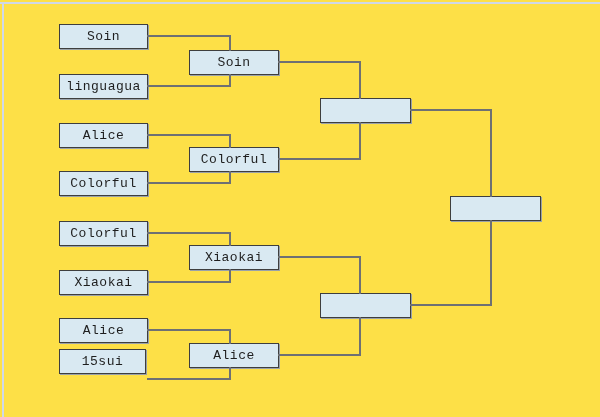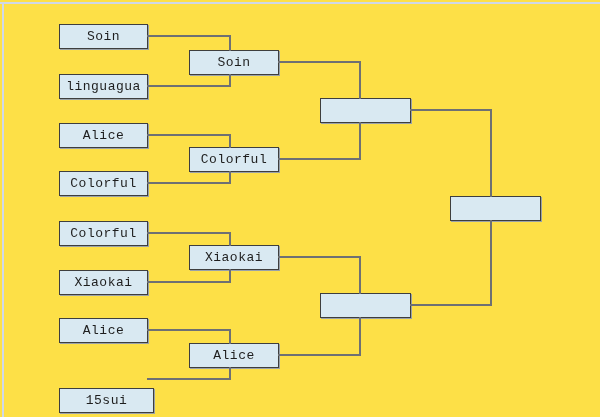--- a/index.html
+++ b/index.html
@@ -44,21 +44,21 @@
   <div class="frame-top"></div>
   <div class="frame-left"></div>
 
   <div class="box" style="left:59px; top:24px;  width:89px">Soin</div>
   <div class="box" style="left:59px; top:74px;  width:89px">linguagua</div>
   <div class="box" style="left:59px; top:123px; width:89px">Alice</div>
   <div class="box" style="left:59px; top:171px; width:89px">Colorful</div>
   <div class="box" style="left:59px; top:221px; width:89px">Colorful</div>
   <div class="box" style="left:59px; top:270px; width:89px">Xiaokai</div>
   <div class="box" style="left:59px; top:318px; width:89px">Alice</div>
-  <div class="box" style="left:59px; top:388px; width:95px">15sui</div>
+  <div class="box" style="left:59px; top:349px; width:87px">15sui</div>
 
   <div class="box" style="left:189px; top:50px;  width:90px">Soin</div>
   <div class="box" style="left:189px; top:147px; width:90px">Colorful</div>
   <div class="box" style="left:189px; top:245px; width:90px">Xiaokai</div>
   <div class="box" style="left:189px; top:343px; width:90px">Alice</div>
 
   <div class="box" style="left:320px; top:98px;  width:91px"></div>
   <div class="box" style="left:320px; top:293px; width:91px"></div>
 
   <div class="box" style="left:450px; top:196px; width:91px"></div>

